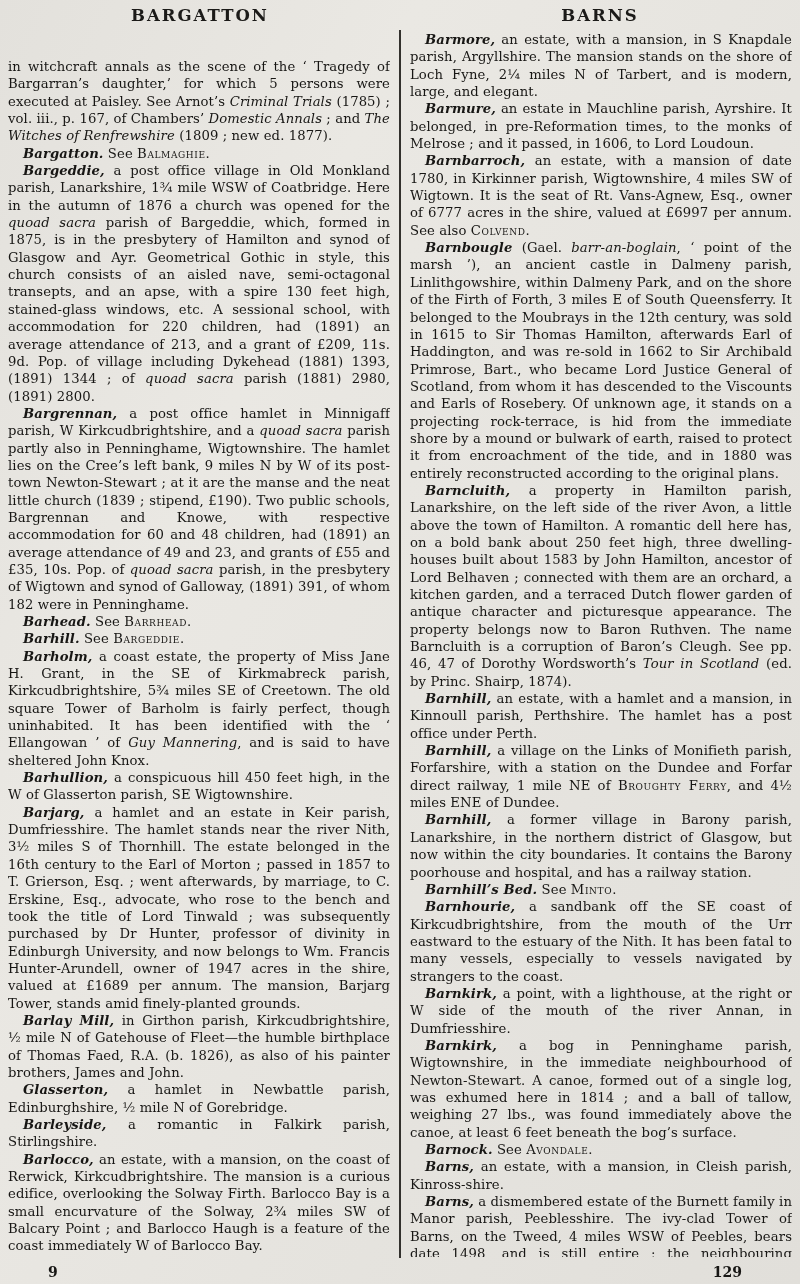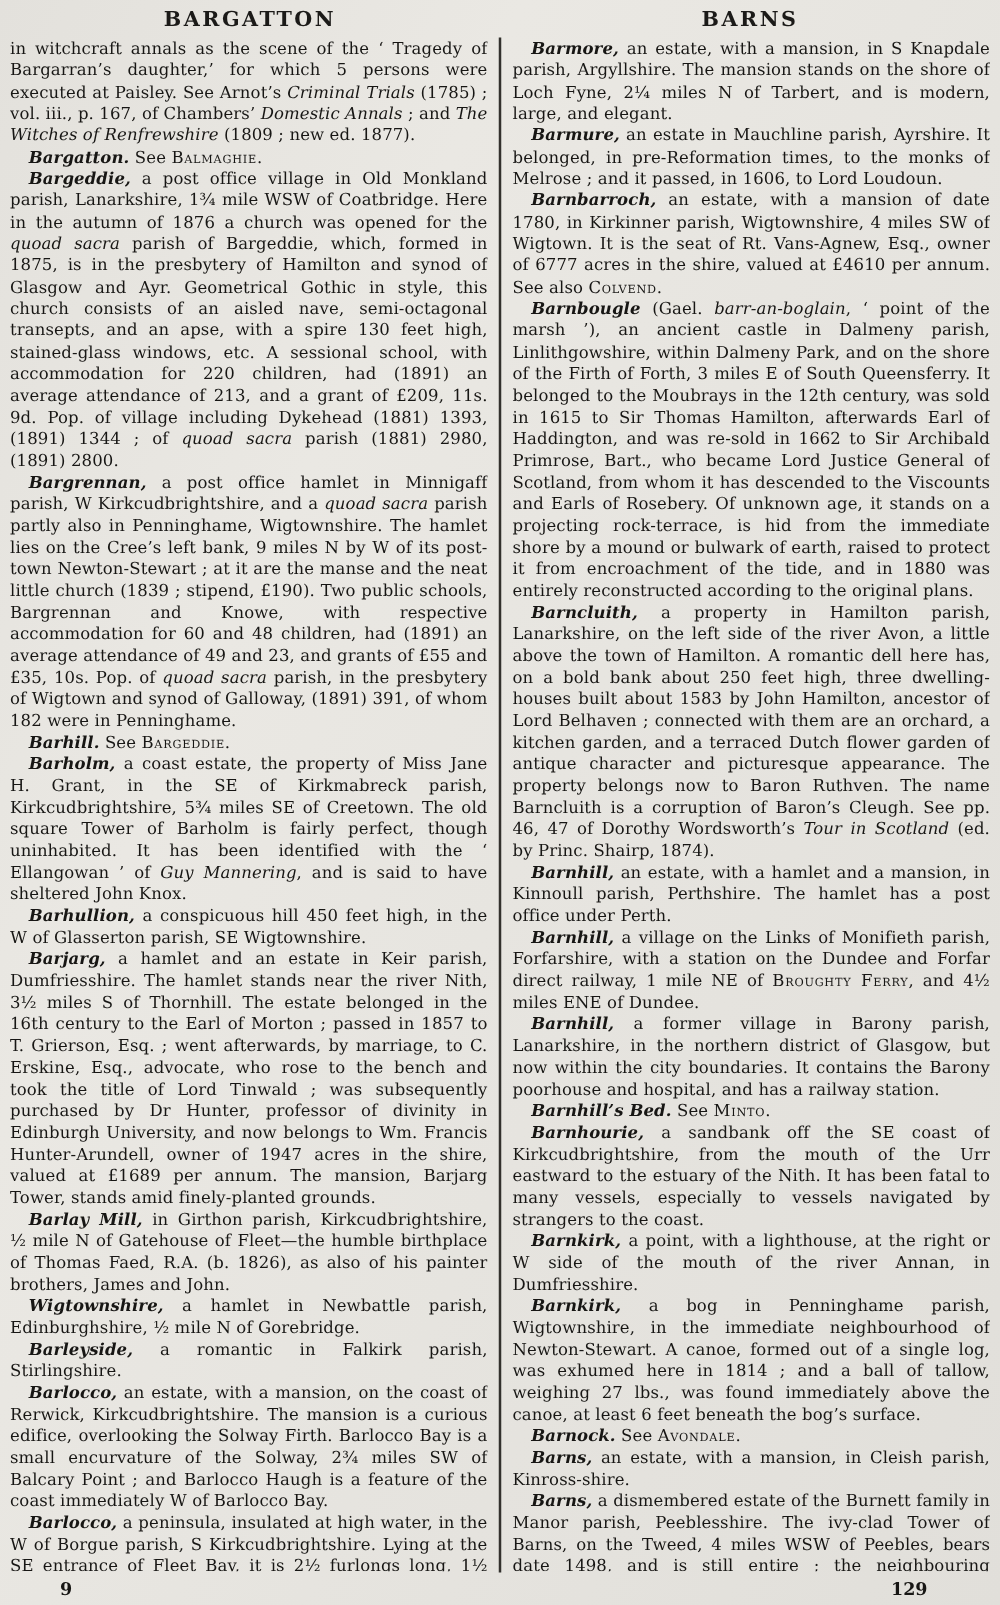--- a/index.html
+++ b/index.html
@@ -46,21 +46,21 @@
     overflow: hidden;
     text-align: justify;
     font-size: 13.2px;
     line-height: 17.35px;
     letter-spacing: 0.1px;
   }
   .entry {
     margin: 0;
     text-indent: 15px;
   }
-  .entry.noindent { text-indent: 0; }
+  .entry.noindent { text-indent: 0; margin-top: 27px; }
   .entry .b  { font-weight: bold; font-style: italic; }
   .entry .i  { font-style: italic; }
   .entry .sc { font-variant: small-caps; letter-spacing: 0.6px; }
   .footer {
     position: absolute;
     bottom: 4px; left: 0; right: 0;
     height: 20px;
     font-size: 14px;
     font-weight: bold;
   }
@@ -78,34 +78,35 @@
   </div>
 
   <div class="col-divider"></div>
 
   <div class="columns">
     <div class="column">
         <p class="entry noindent"><span>in witchcraft annals as the scene of the ‘ Tragedy of Bargarran’s daughter,’ for which 5 persons were executed at Paisley.  See Arnot’s </span><span class="i">Criminal Trials</span><span> (1785) ; vol. iii., p. 167, of Chambers’ </span><span class="i">Domestic Annals</span><span> ; and </span><span class="i">The Witches of Renfrewshire</span><span> (1809 ; new ed. 1877).</span></p>
         <p class="entry"><span class="b">Bargatton.</span><span>  See </span><span class="sc">Balmaghie</span><span>.</span></p>
         <p class="entry"><span class="b">Bargeddie,</span><span> a post office village in Old Monkland parish, Lanarkshire, 1¾ mile WSW of Coatbridge. Here in the autumn of 1876 a church was opened for the </span><span class="i">quoad sacra</span><span> parish of Bargeddie, which, formed in 1875, is in the presbytery of Hamilton and synod of Glasgow and Ayr.  Geometrical Gothic in style, this church consists of an aisled nave, semi-octagonal transepts, and an apse, with a spire 130 feet high, stained-glass windows, etc.  A sessional school, with accommodation for 220 children, had (1891) an average attendance of 213, and a grant of £209, 11s. 9d.  Pop. of village including Dykehead (1881) 1393, (1891) 1344 ; of </span><span class="i">quoad sacra</span><span> parish (1881) 2980, (1891) 2800.</span></p>
         <p class="entry"><span class="b">Bargrennan,</span><span> a post office hamlet in Minnigaff parish, W Kirkcudbrightshire, and a </span><span class="i">quoad sacra</span><span> parish partly also in Penninghame, Wigtownshire.  The hamlet lies on the Cree’s left bank, 9 miles N by W of its post-town Newton-Stewart ; at it are the manse and the neat little church (1839 ; stipend, £190).  Two public schools, Bargrennan and Knowe, with respective accommodation for 60 and 48 children, had (1891) an average attendance of 49 and 23, and grants of £55 and £35, 10s.  Pop. of </span><span class="i">quoad sacra</span><span> parish, in the presbytery of Wigtown and synod of Galloway, (1891) 391, of whom 182 were in Penninghame.</span></p>
+        <p class="entry"><span class="b">Barhead.</span><span>  See </span><span class="sc">Barrhead</span><span>.</span></p>
         <p class="entry"><span class="b">Barhill.</span><span>  See </span><span class="sc">Bargeddie</span><span>.</span></p>
         <p class="entry"><span class="b">Barholm,</span><span> a coast estate, the property of Miss Jane H. Grant, in the SE of Kirkmabreck parish, Kirkcudbrightshire, 5¾ miles SE of Creetown.  The old square Tower of Barholm is fairly perfect, though uninhabited.  It has been identified with the ‘ Ellangowan ’ of </span><span class="i">Guy Mannering</span><span>, and is said to have sheltered John Knox.</span></p>
         <p class="entry"><span class="b">Barhullion,</span><span> a conspicuous hill 450 feet high, in the W of Glasserton parish, SE Wigtownshire.</span></p>
         <p class="entry"><span class="b">Barjarg,</span><span> a hamlet and an estate in Keir parish, Dumfriesshire.  The hamlet stands near the river Nith, 3½ miles S of Thornhill.  The estate belonged in the 16th century to the Earl of Morton ; passed in 1857 to T. Grierson, Esq. ; went afterwards, by marriage, to C. Erskine, Esq., advocate, who rose to the bench and took the title of Lord Tinwald ; was subsequently purchased by Dr Hunter, professor of divinity in Edinburgh University, and now belongs to Wm. Francis Hunter-Arundell, owner of 1947 acres in the shire, valued at £1689 per annum.  The mansion, Barjarg Tower, stands amid finely-planted grounds.</span></p>
         <p class="entry"><span class="b">Barlay Mill,</span><span> in Girthon parish, Kirkcudbrightshire, ½ mile N of Gatehouse of Fleet—the humble birthplace of Thomas Faed, R.A. (b. 1826), as also of his painter brothers, James and John.</span></p>
-        <p class="entry"><span class="b">Wigtownshire,</span><span> a hamlet in Newbattle parish, Edinburghshire, ½ mile N of Gorebridge.</span></p>
+        <p class="entry"><span class="b">Glasserton,</span><span> a hamlet in Newbattle parish, Edinburghshire, ½ mile N of Gorebridge.</span></p>
         <p class="entry"><span class="b">Barleyside,</span><span> a romantic in Falkirk parish, Stirlingshire.</span></p>
         <p class="entry"><span class="b">Barlocco,</span><span> an estate, with a mansion, on the coast of Rerwick, Kirkcudbrightshire.  The mansion is a curious edifice, overlooking the Solway Firth.  Barlocco Bay is a small encurvature of the Solway, 2¾ miles SW of Balcary Point ; and Barlocco Haugh is a feature of the coast immediately W of Barlocco Bay.</span></p>
         <p class="entry"><span class="b">Barlocco,</span><span> a peninsula, insulated at high water, in the W of Borgue parish, S Kirkcudbrightshire.  Lying at the SE entrance of Fleet Bay, it is 2½ furlongs long, 1½ broad, and 35 feet high.  Two small hamlets, Barlocco and Barlocco-Croft, lie ¾ mile to the NE.</span></p>
       </div>
     <div class="column">
         <p class="entry"><span class="b">Barmore,</span><span> an estate, with a mansion, in S Knapdale parish, Argyllshire.  The mansion stands on the shore of Loch Fyne, 2¼ miles N of Tarbert, and is modern, large, and elegant.</span></p>
         <p class="entry"><span class="b">Barmure,</span><span> an estate in Mauchline parish, Ayrshire. It belonged, in pre-Reformation times, to the monks of Melrose ; and it passed, in 1606, to Lord Loudoun.</span></p>
-        <p class="entry"><span class="b">Barnbarroch,</span><span> an estate, with a mansion of date 1780, in Kirkinner parish, Wigtownshire, 4 miles SW of Wigtown.  It is the seat of Rt. Vans-Agnew, Esq., owner of 6777 acres in the shire, valued at £4610 per annum. See also </span><span class="sc">Colvend</span><span>.</span></p>
+        <p class="entry"><span class="b">Barnbarroch,</span><span> an estate, with a mansion of date 1780, in Kirkinner parish, Wigtownshire, 4 miles SW of Wigtown.  It is the seat of Rt. Vans-Agnew, Esq., owner of 6777 acres in the shire, valued at £6997 per annum. See also </span><span class="sc">Colvend</span><span>.</span></p>
         <p class="entry"><span class="b">Barnbougle</span><span> (Gael. </span><span class="i">barr-an-boglain</span><span>, ‘ point of the marsh ’), an ancient castle in Dalmeny parish, Linlithgowshire, within Dalmeny Park, and on the shore of the Firth of Forth, 3 miles E of South Queensferry.  It belonged to the Moubrays in the 12th century, was sold in 1615 to Sir Thomas Hamilton, afterwards Earl of Haddington, and was re-sold in 1662 to Sir Archibald Primrose, Bart., who became Lord Justice General of Scotland, from whom it has descended to the Viscounts and Earls of Rosebery.  Of unknown age, it stands on a projecting rock-terrace, is hid from the immediate shore by a mound or bulwark of earth, raised to protect it from encroachment of the tide, and in 1880 was entirely reconstructed according to the original plans.</span></p>
         <p class="entry"><span class="b">Barncluith,</span><span> a property in Hamilton parish, Lanarkshire, on the left side of the river Avon, a little above the town of Hamilton.  A romantic dell here has, on a bold bank about 250 feet high, three dwelling-houses built about 1583 by John Hamilton, ancestor of Lord Belhaven ; connected with them are an orchard, a kitchen garden, and a terraced Dutch flower garden of antique character and picturesque appearance.  The property belongs now to Baron Ruthven.  The name Barncluith is a corruption of Baron’s Cleugh.  See pp. 46, 47 of Dorothy Wordsworth’s </span><span class="i">Tour in Scotland</span><span> (ed. by Princ. Shairp, 1874).</span></p>
         <p class="entry"><span class="b">Barnhill,</span><span> an estate, with a hamlet and a mansion, in Kinnoull parish, Perthshire.  The hamlet has a post office under Perth.</span></p>
         <p class="entry"><span class="b">Barnhill,</span><span> a village on the Links of Monifieth parish, Forfarshire, with a station on the Dundee and Forfar direct railway, 1 mile NE of </span><span class="sc">Broughty Ferry</span><span>, and 4½ miles ENE of Dundee.</span></p>
         <p class="entry"><span class="b">Barnhill,</span><span> a former village in Barony parish, Lanarkshire, in the northern district of Glasgow, but now within the city boundaries.  It contains the Barony poorhouse and hospital, and has a railway station.</span></p>
         <p class="entry"><span class="b">Barnhill’s Bed.</span><span>  See </span><span class="sc">Minto</span><span>.</span></p>
         <p class="entry"><span class="b">Barnhourie,</span><span> a sandbank off the SE coast of Kirkcudbrightshire, from the mouth of the Urr eastward to the estuary of the Nith.  It has been fatal to many vessels, especially to vessels navigated by strangers to the coast.</span></p>
         <p class="entry"><span class="b">Barnkirk,</span><span> a point, with a lighthouse, at the right or W side of the mouth of the river Annan, in Dumfriesshire.</span></p>
         <p class="entry"><span class="b">Barnkirk,</span><span> a bog in Penninghame parish, Wigtownshire, in the immediate neighbourhood of Newton-Stewart.  A canoe, formed out of a single log, was exhumed here in 1814 ; and a ball of tallow, weighing 27 lbs., was found immediately above the canoe, at least 6 feet beneath the bog’s surface.</span></p>
         <p class="entry"><span class="b">Barnock.</span><span>  See </span><span class="sc">Avondale</span><span>.</span></p>

